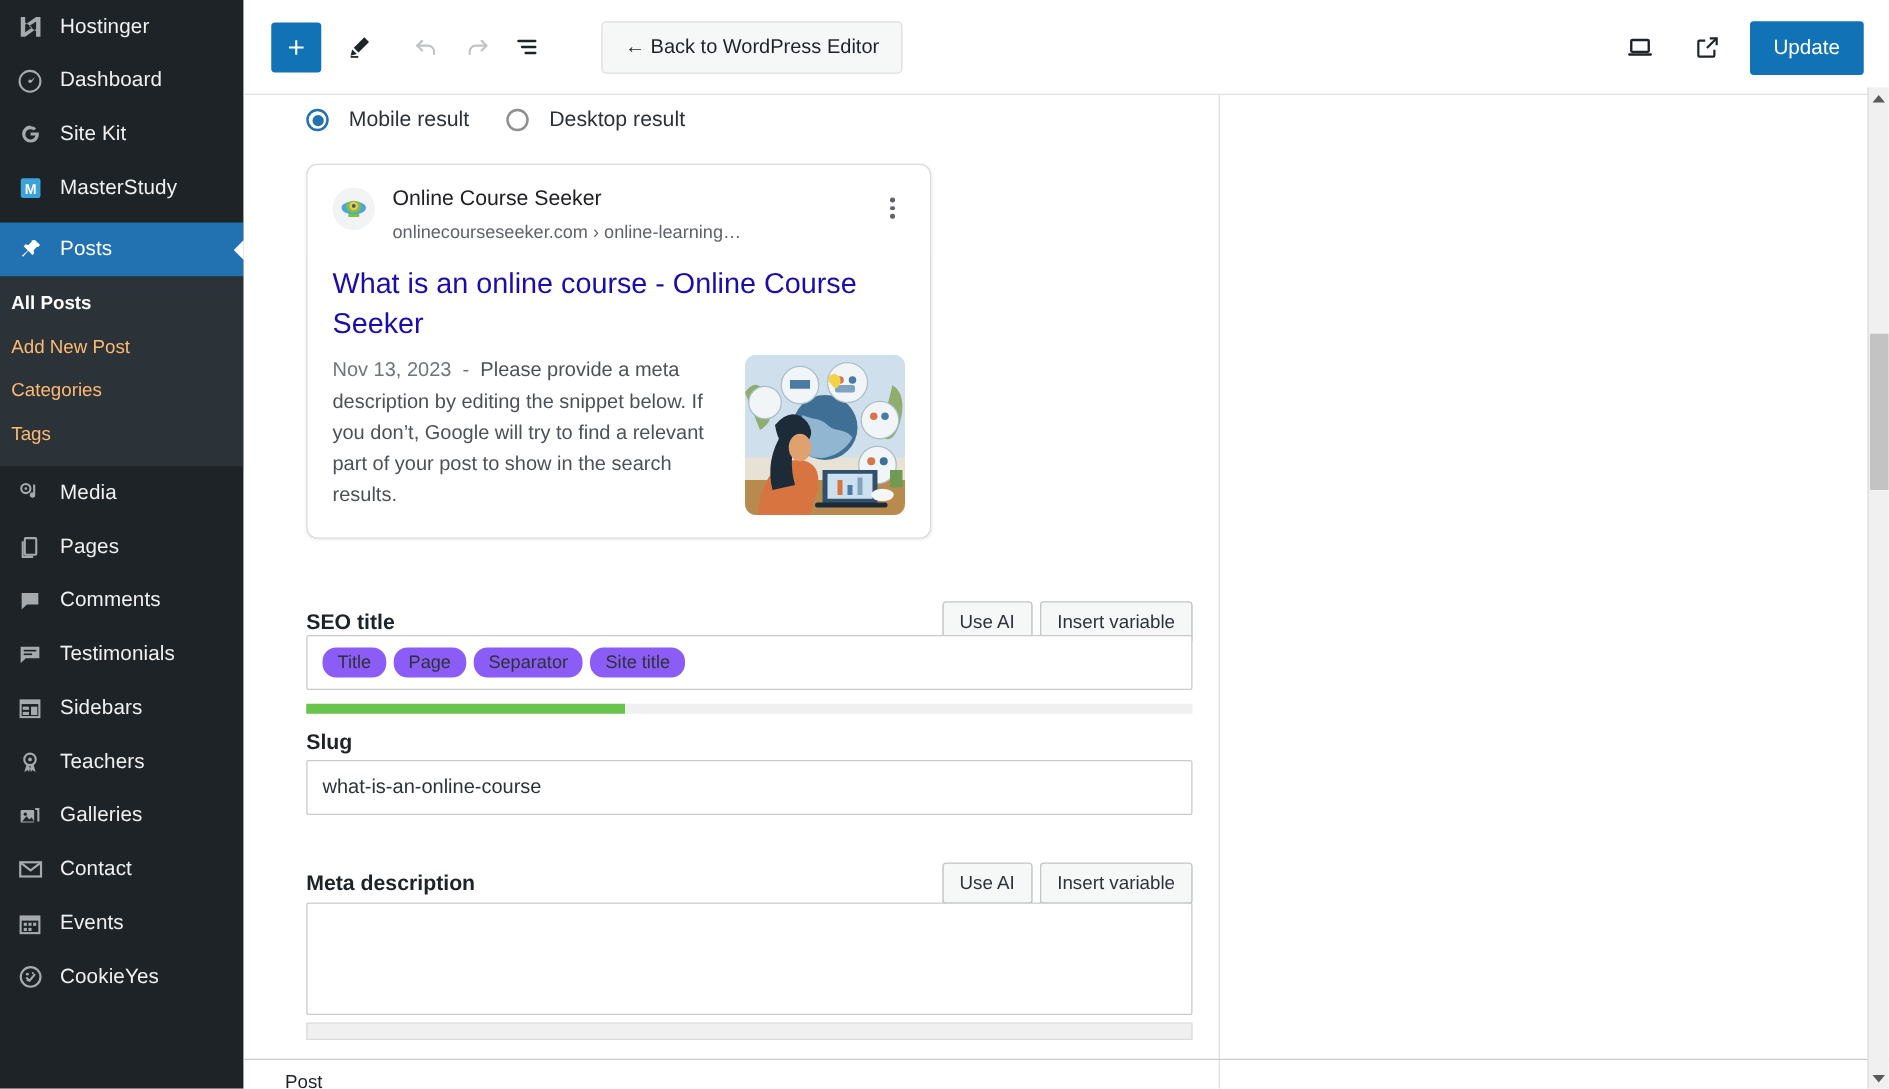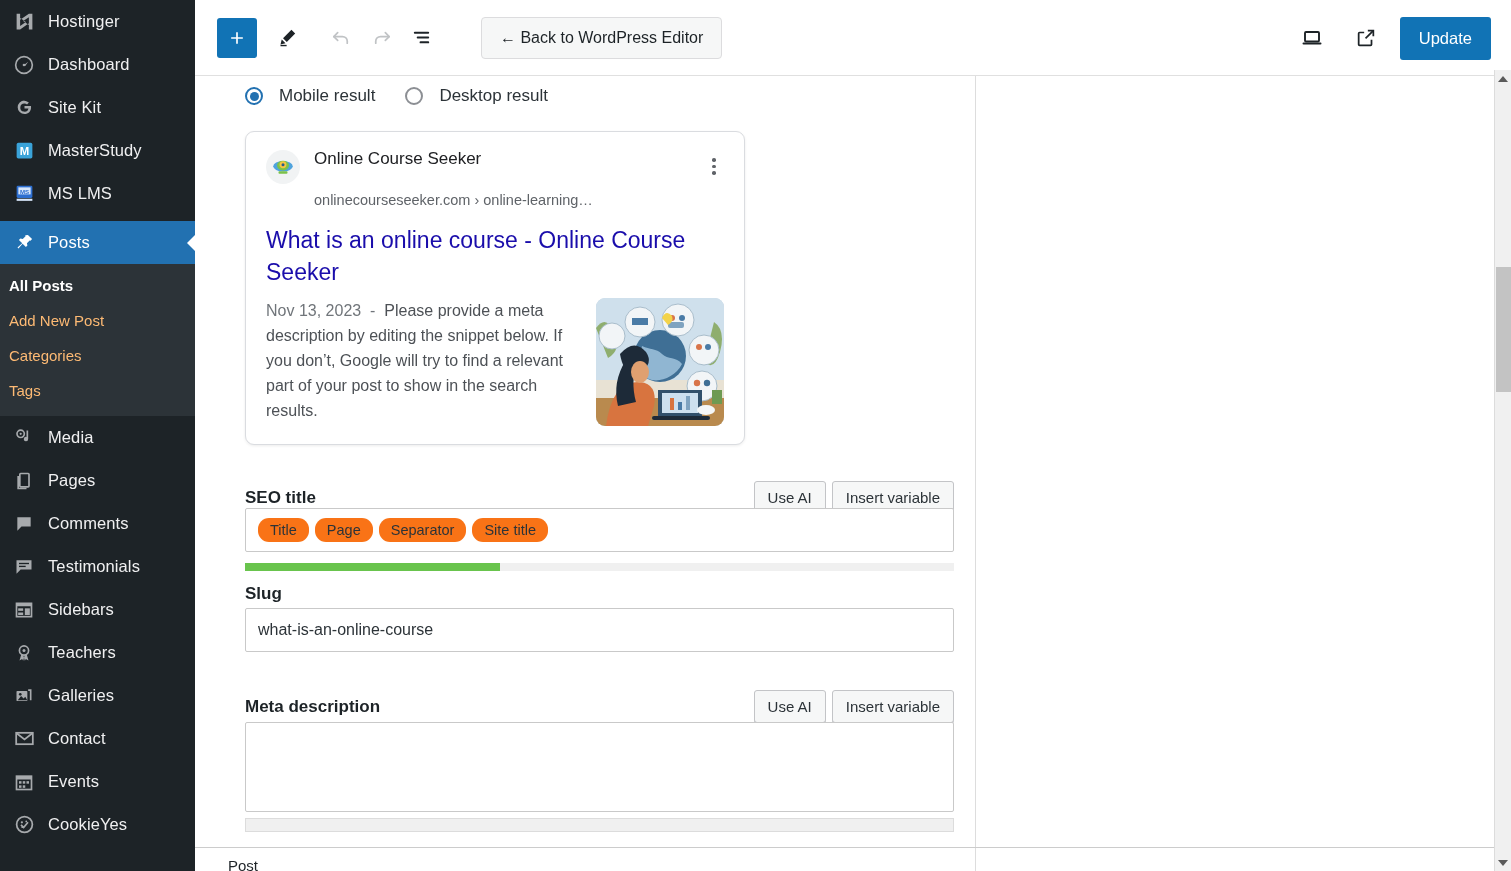--- a/index.html
+++ b/index.html
@@ -179,21 +179,21 @@
   }
   .pc-head { display: flex; align-items: flex-start; }
   .pc-favicon {
     width: 34px; height: 34px; border-radius: 50%;
     background: #f1f3f4;
     margin-right: 14px; margin-top: 2px;
     display: flex; align-items: center; justify-content: center;
     flex: none;
   }
   .pc-site-name { font-size: 17px; color: #202124; line-height: 22px; }
-  .pc-site-url { font-size: 14.5px; color: #5f6368; line-height: 20px; margin-top: 20px; }
+  .pc-site-url { font-size: 14.5px; color: #5f6368; line-height: 20px; margin-top: 6px; }
   .pc-kebab {
     margin-left: auto; width: 20px;
     display: flex; flex-direction: column; align-items: center; gap: 3px;
     padding-top: 10px; cursor: pointer;
   }
   .pc-kebab i { width: 3.5px; height: 3.5px; border-radius: 50%; background: #5f6368; display:block; }
   .pc-title {
     margin-top: 14px;
     font-size: 23px;
     line-height: 32px;
@@ -237,21 +237,21 @@
     position: absolute; left: 50px; width: 709px;
     border: 1px solid #c9c9c9;
     background: #fff;
     border-radius: 2px;
     display: flex; align-items: center;
     padding: 0 12px;
     font-size: 16px;
     color: #2c3338;
   }
   .pill {
-    background: #f97316;
+    background: #8b5cf6;
     border-radius: 11px;
     padding: 4px 12px;
     font-size: 14.5px;
     color: #2c3338;
     margin-right: 6px;
     cursor: pointer;
     white-space: nowrap;
   }
   .progress-track {
     position: absolute; left: 50px; width: 709px; height: 8px;
@@ -327,31 +327,20 @@
     <div class="wp-menu-item">
       <span class="mi-icon">
         <svg width="21" height="21" viewBox="0 0 24 24">
             <rect x="3" y="3" width="18" height="18" rx="2" fill="#3aa3d9"></rect>
             <text x="12" y="17" font-size="13" font-weight="bold" fill="#fff" text-anchor="middle" font-family="Liberation Sans, sans-serif">M</text>
           </svg>
       </span>
       <span class="mi-label">MasterStudy</span>
     </div>
 
-    <div class="wp-menu-item">
-      <span class="mi-icon">
-        <svg width="21" height="21" viewBox="0 0 24 24">
-            <rect x="3" y="3" width="18" height="14" rx="1.5" fill="#2d6fd1"></rect>
-            <rect x="5" y="5" width="14" height="8" fill="#d7e6fb"></rect>
-            <text x="12" y="12" font-size="7" font-weight="bold" fill="#2d6fd1" text-anchor="middle" font-family="Liberation Sans, sans-serif">MS</text>
-            <rect x="3" y="18" width="18" height="2.4" fill="#d7e6fb"></rect>
-          </svg>
-      </span>
-      <span class="mi-label">MS LMS</span>
-    </div>
 
     <div class="wp-menu-sep"></div>
 
     <div class="wp-menu-item active">
       <span class="mi-icon">
         <svg width="20" height="20" viewBox="0 0 24 24">
             <path fill="currentColor" d="M16.7 2.3l5 5-1.9 1.9-1-.3-3.3 3.3.6 2.8-1.8 1.8-4-4-5 5.7-1.1-1.1 5.7-5-4-4L7.7 6.5l2.8.6 3.3-3.3-.3-1z"></path>
           </svg>
       </span>
       <span class="mi-label">Posts</span>

